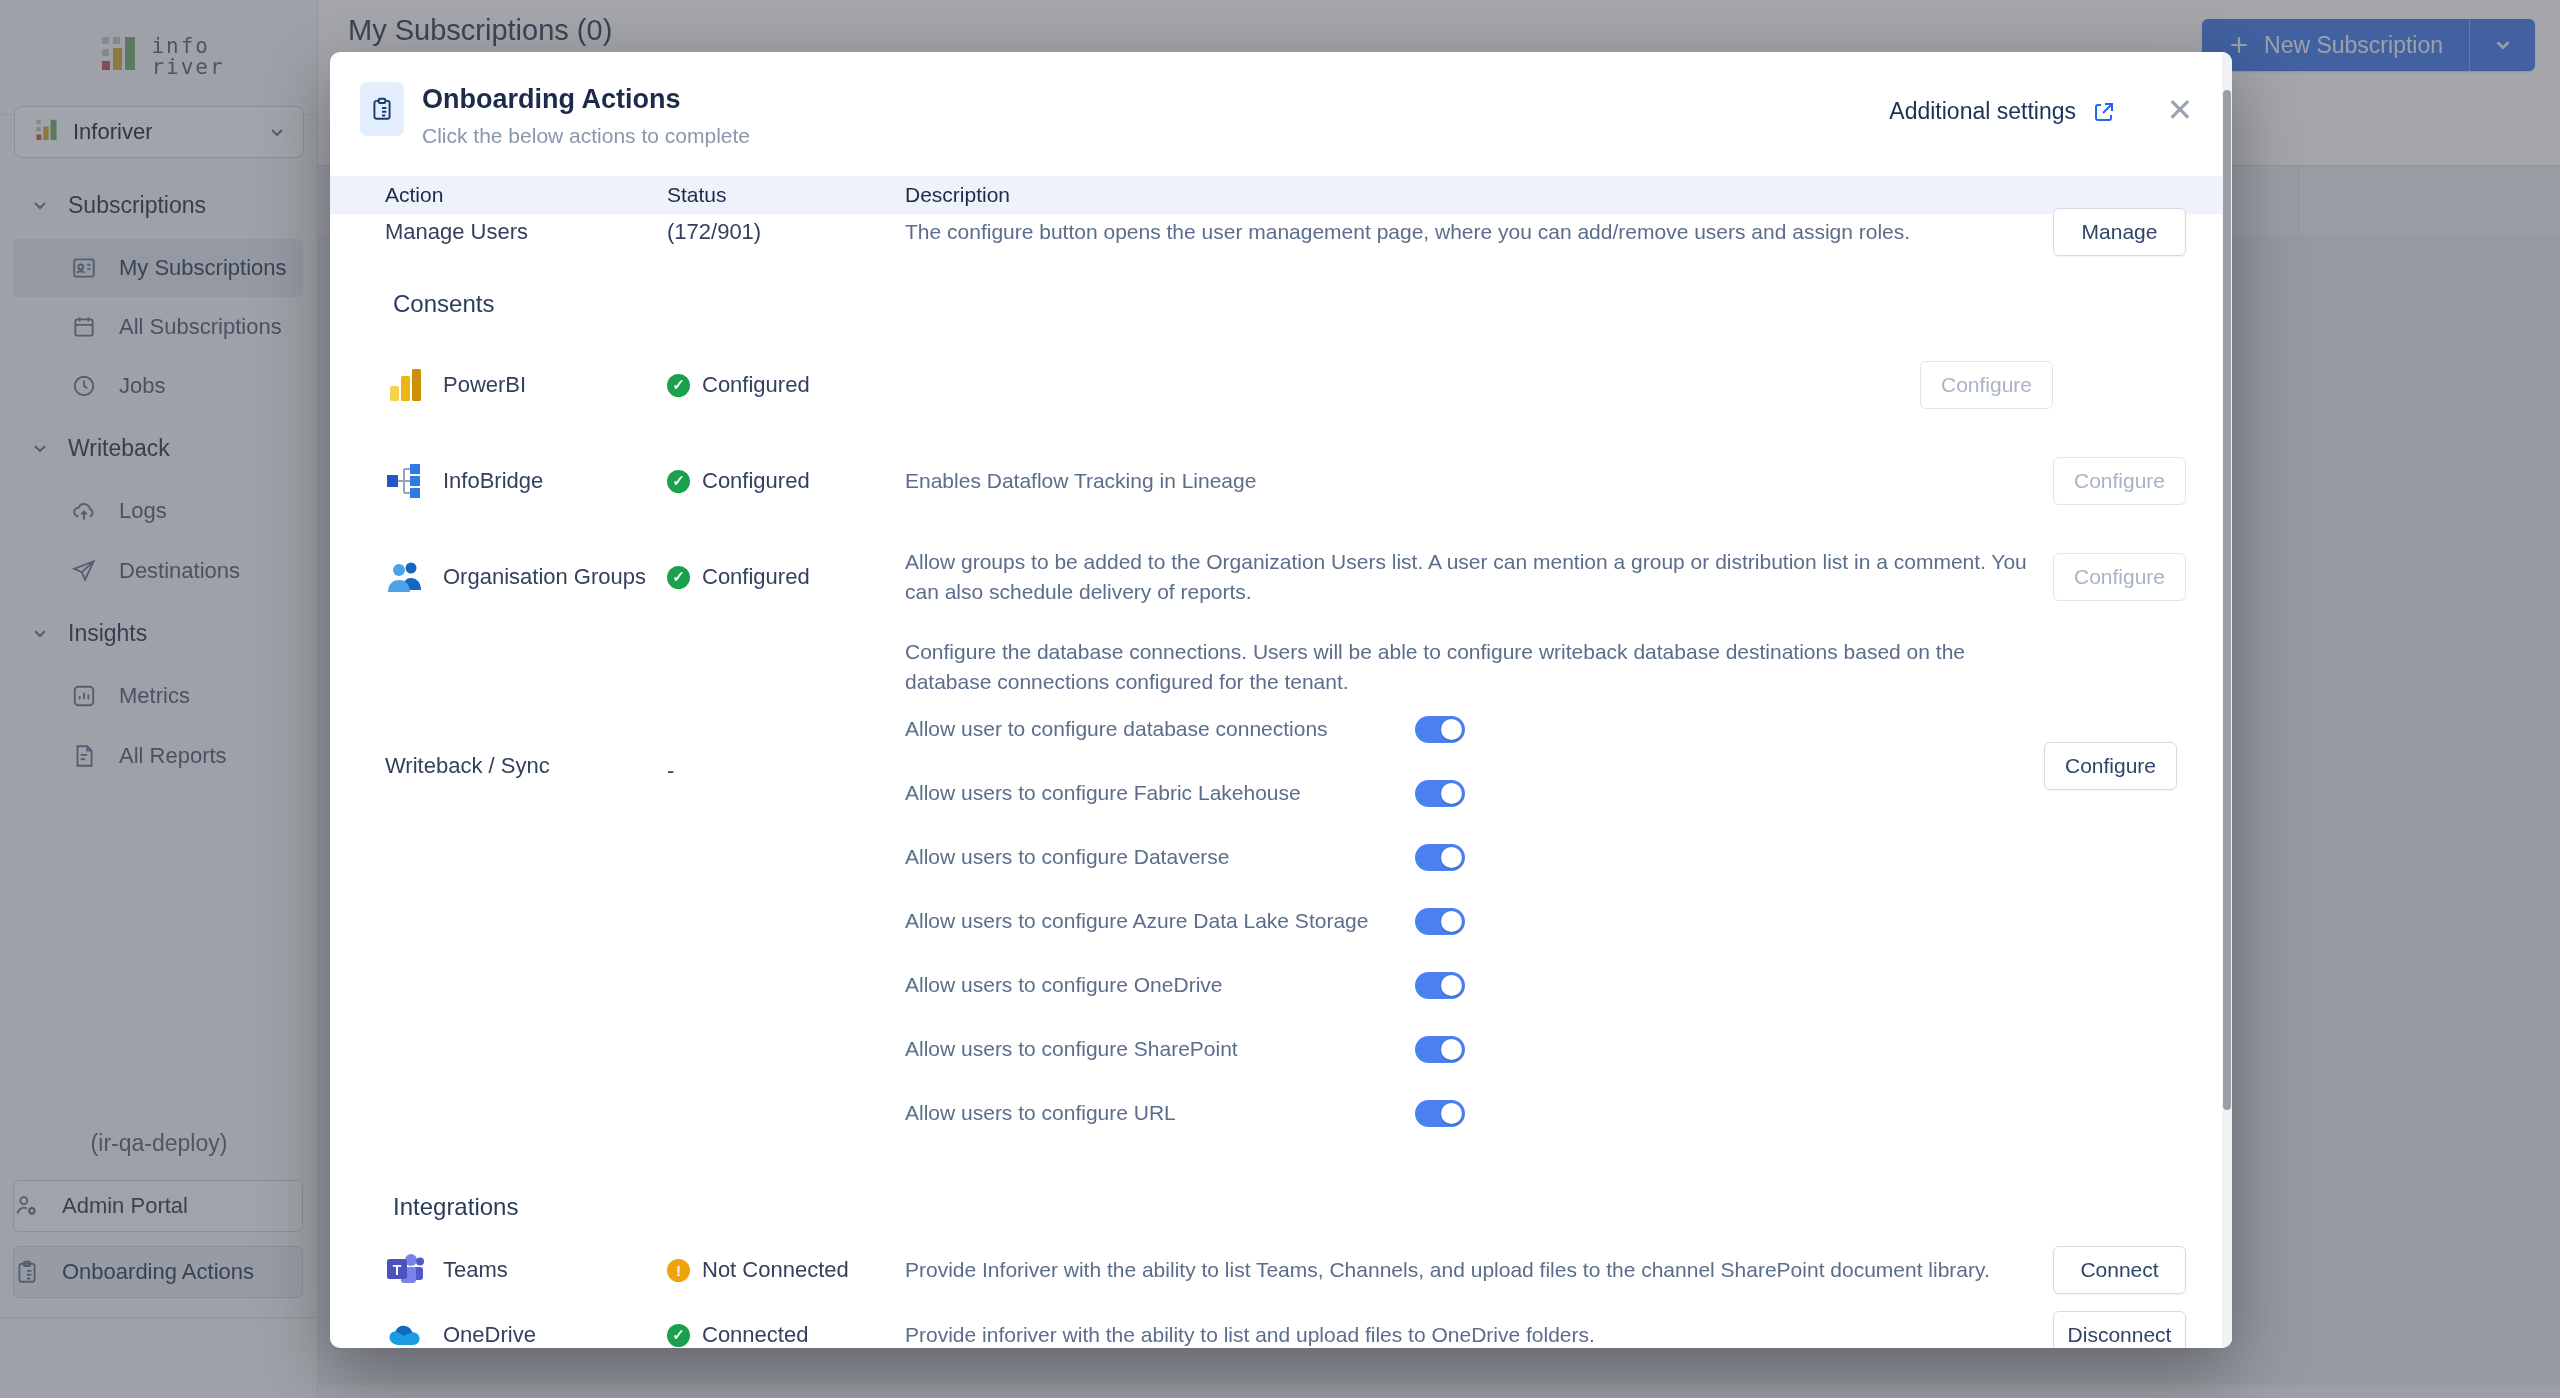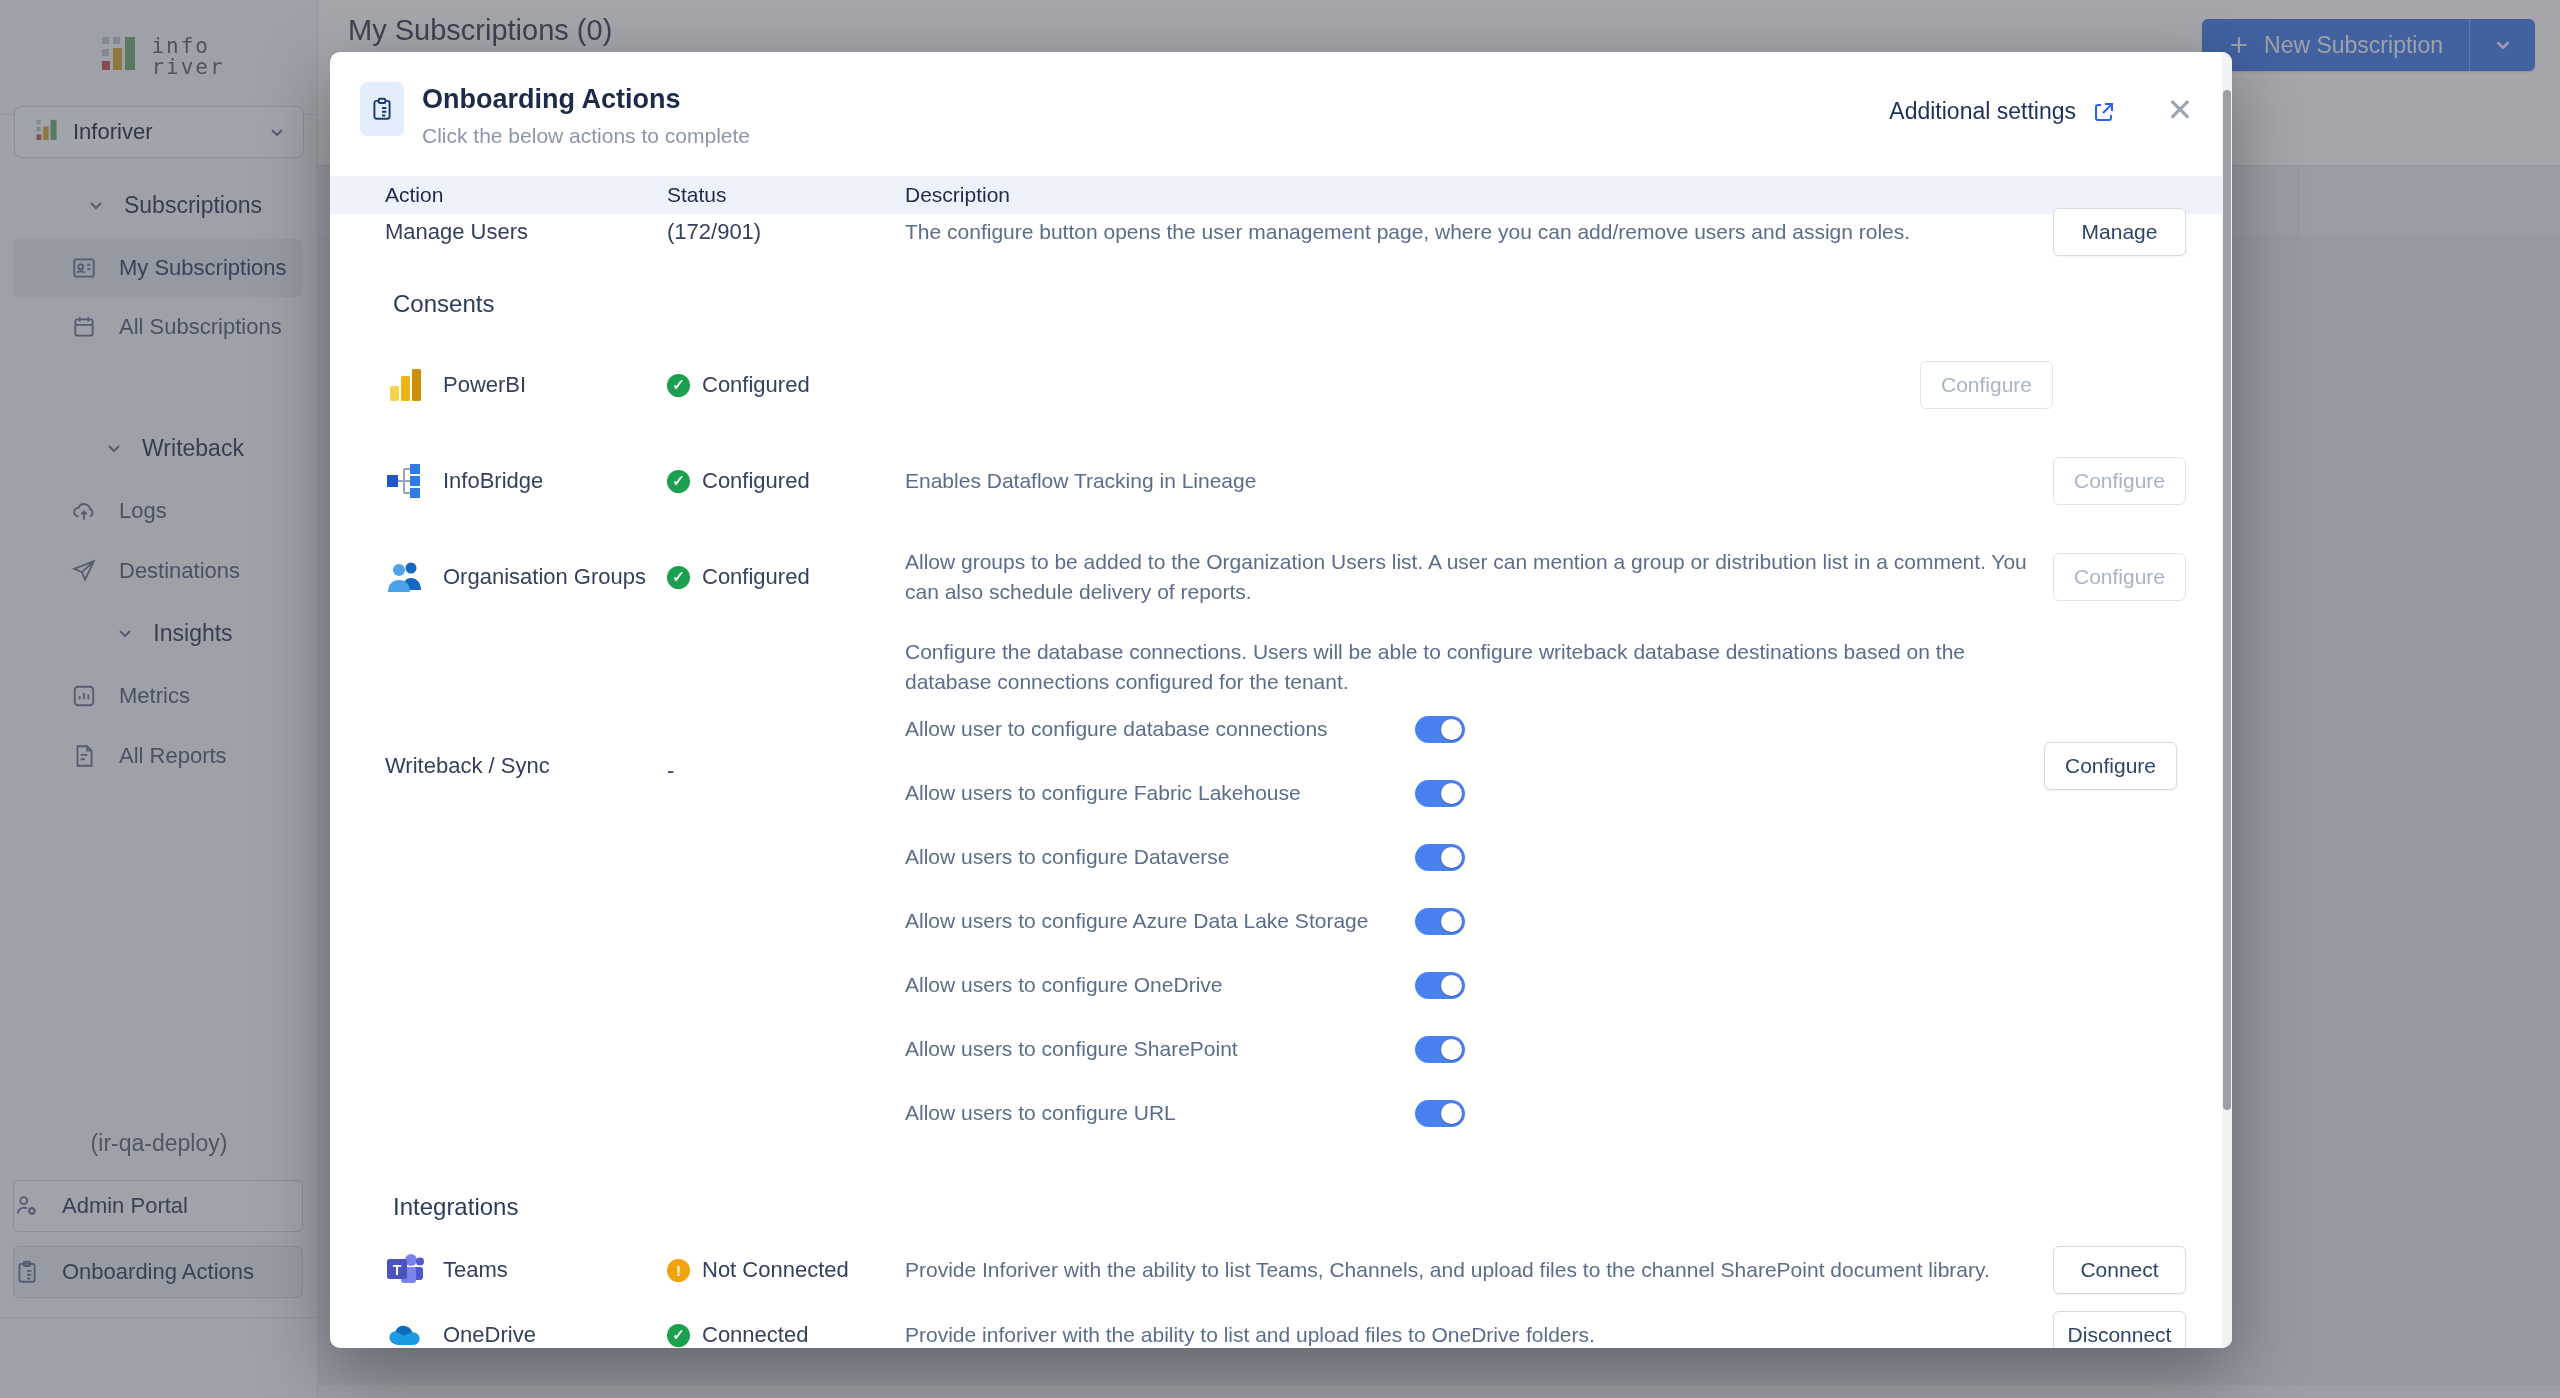--- a/index.html
+++ b/index.html
@@ -7,21 +7,21 @@
   body { font-family:"Liberation Sans", sans-serif; }
   .screen { position:relative; width:2560px; height:1398px; overflow:hidden; background:#84cc16; }
 
   
   .bg { position:absolute; inset:0; }
   .sidebar { position:absolute; left:0; top:0; width:318px; height:1398px; background:#f6f7f9; border-right:1px solid #e4e7ec; }
   .sb-head { position:absolute; left:0; top:0; width:318px; height:115px; display:flex; align-items:center; justify-content:center; gap:12px; border-bottom:1px solid #e4e7ec; }
   .logo-txt { font-family:"DejaVu Sans Mono", monospace; font-size:21px; line-height:21px; color:#6f7886; letter-spacing:2px; }
   .selector { position:absolute; left:14px; top:106px; width:290px; height:52px; border:1px solid #d6dae2; border-radius:8px; display:flex; align-items:center; gap:14px; padding:0 16px; color:#3c4657; font-size:22px; background:#fbfcfd; }
   .selector .spacer { flex:1; }
-  .sb-group { position:absolute; left:0; width:318px; height:44px; display:flex; align-items:center; gap:18px; padding-left:30px; color:#49536a; font-size:23px;justify-content:center; }
+  .sb-group { position:absolute; left:0; width:318px; height:44px; display:flex; align-items:center; gap:18px; padding-left:30px; color:#49536a; font-size:23px; }
   .sb-item { position:absolute; left:13px; width:290px; height:58px; display:flex; align-items:center; gap:22px; padding-left:58px; color:#68748b; font-size:22px; border-radius:6px; }
   .sb-item.active { background:#e6e9f0; color:#4e5a73; }
   .sb-icon { width:26px; height:26px; color:#7a86a0; flex:0 0 auto; display:inline-flex; }
   .sb-icon svg { width:100%; height:100%; }
   .chev { width:20px; height:20px; display:inline-flex; color:#7a86a0; }
   .chev svg { width:100%; height:100%; }
   .tenant { position:absolute; left:0; top:1130px; width:318px; text-align:center; color:#707a8c; font-size:23px; }
   .sb-btn { position:absolute; left:13px; width:290px; height:52px; border:1px solid #d6dae2; border-radius:6px; display:flex; align-items:center; gap:22px; color:#4d5870; font-size:22px; background:#f9fafc; }
   .sb-btn.current { background:#e9edf3; }
   .sb-divider { position:absolute; left:0; top:1317px; width:318px; border-top:1px solid #e0e3e9; }
@@ -153,20 +153,29 @@
       </div>
       <div class="sb-item" style="top:298px">
         <span class="sb-icon">
             <svg viewBox="0 0 24 24" fill="none" stroke="currentColor" stroke-width="1.7">
               <rect x="4" y="5" width="16" height="15" rx="2"></rect>
               <path d="M4 10 h16 M8 3 v4 M16 3 v4"></path>
             </svg>
           </span>
         <span>All Subscriptions</span>
       </div>
+      <div class="sb-item" style="top:357px">
+        <span class="sb-icon">
+            <svg viewBox="0 0 24 24" fill="none" stroke="currentColor" stroke-width="1.7">
+              <circle cx="12" cy="12" r="8.5"></circle>
+              <path d="M12 7 v5 l3 2"></path>
+            </svg>
+          </span>
+        <span>Jobs</span>
+      </div>
 
       <div class="sb-group" style="top:426px">
         <span class="chev">
             <svg viewBox="0 0 20 20" fill="none" stroke="currentColor" stroke-width="2">
               <path d="M5 8 l5 5 5-5"></path>
             </svg>
           </span>
         <span>Writeback</span>
       </div>
       <div class="sb-item" style="top:482px">

